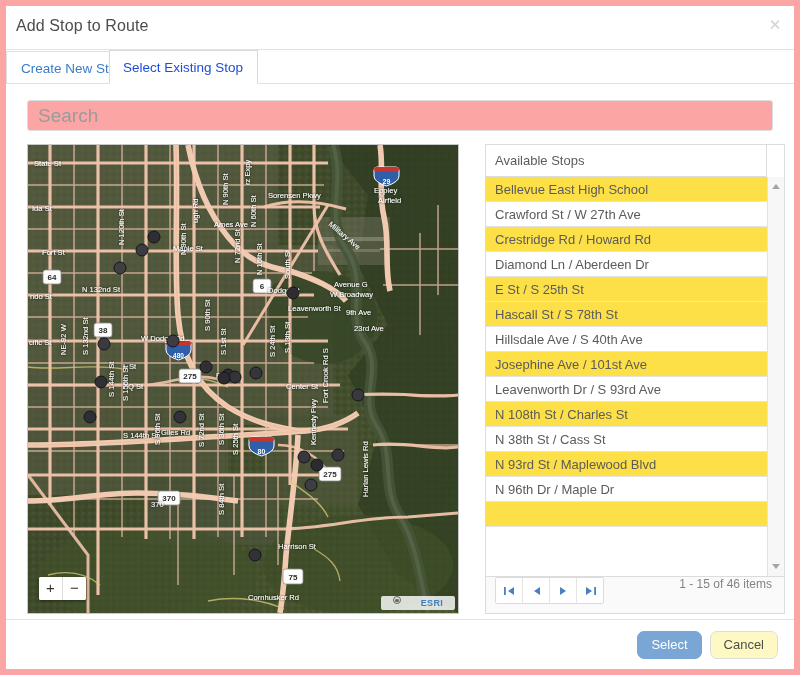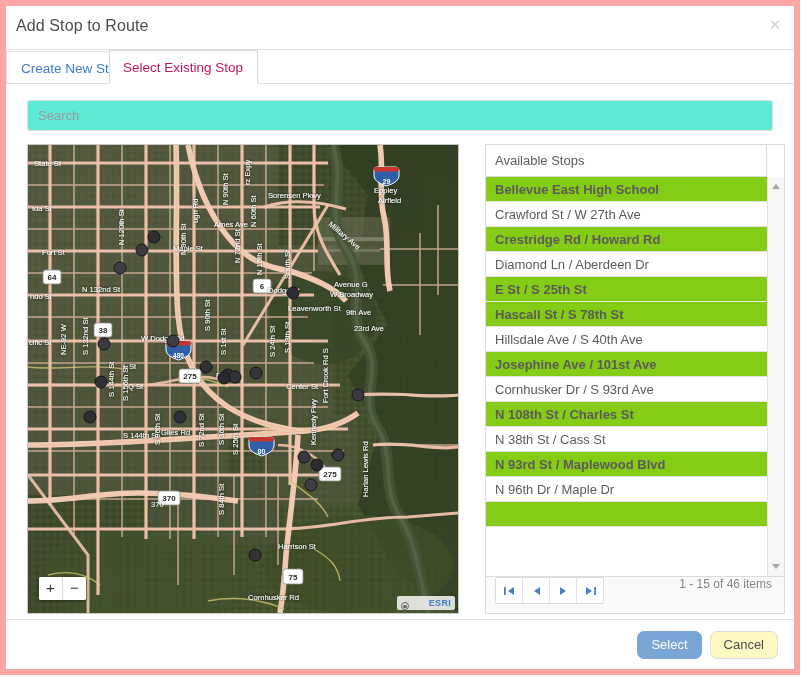--- a/index.html
+++ b/index.html
@@ -79,21 +79,21 @@
   }
   .tab.inactive {
     left: 0;
     color: #3a7cc7;
     border: 1px solid #e0e0e0;
     border-bottom: 1px solid #e0e0e0;
     background: #ffffff;
   }
   .tab.active {
     left: 103px;
-    color: #be185d;
+    color: #1d4ed8;
     border: 1px solid #d9d9d9;
     border-bottom: 1px solid #ffffff;
     background: #ffffff;
     z-index: 3;
     height: 34px;
     line-height: 33px;
     padding-left: 13px;
   }
 
   
@@ -106,25 +106,25 @@
   .search-wrap {
     margin: 16px 21px 0 21px;
   }
   .search-input {
     width: 100%;
     height: 31px;
     box-sizing: border-box;
     border: 1px solid #dededf;
     border-radius: 3px;
     padding: 0 10px;
-    font-size: 13px;
+    font-size: 19px;
     color: #555;
     font-family: "Liberation Sans", sans-serif;
     outline: none;
-    background: #5eead4;
+    background: #fca5a5;
   }
   .search-input::placeholder { color: #9b9b9b; }
 
   .panes {
     position: relative;
     margin: 13px 21px 0 21px;
     height: 470px;
   }
 
   
@@ -165,30 +165,30 @@
     user-select: none;
   }
   .zoom-btn + .zoom-btn { border-left: 1px solid #dcdcdc; }
 
   .esri-badge {
     position: absolute;
     right: 3px;
     bottom: 3px;
     height: 14px;
     line-height: 14px;
-    padding: 0 4px;
+    padding: 0 12px;
     background: rgba(255,255,255,.82);
     border-radius: 2px;
     font-size: 9px;
     color: #3f7fbf;
     font-weight: bold;
     letter-spacing: .3px;
     z-index: 6;
     display: flex;
-    align-items: flex-end;
+    align-items: flex-start;
     gap: 20px;
     cursor: pointer;
   }
   .esri-dot {
     width: 8px; height: 8px;
     border-radius: 50%;
     border: 1.4px solid #666;
     box-sizing: border-box;
     position: relative;
   }
@@ -251,21 +251,21 @@
     padding: 0 9px;
     font-size: 13px;
     color: #5b5b5b;
     border-bottom: 1px solid #e4e4e4;
     box-sizing: border-box;
     white-space: nowrap;
     overflow: hidden;
     cursor: pointer;
     background: #ffffff;
   }
-  .stop-row.alt { background: #84cc16; font-weight: bold; }
+  .stop-row.alt { background: #fde047; }
 
   .vscroll {
     position: absolute;
     right: 0;
     top: 0;
     bottom: 0;
     width: 17px;
     background: #f7f7f7;
     border-left: 1px solid #e2e2e2;
     box-sizing: border-box;
@@ -702,21 +702,21 @@
         <div class="list-area">
           <div class="list-rows">
             <div class="stop-row alt">Bellevue East High School</div>
             <div class="stop-row">Crawford St / W 27th Ave</div>
             <div class="stop-row alt">Crestridge Rd / Howard Rd</div>
             <div class="stop-row">Diamond Ln / Aberdeen Dr</div>
             <div class="stop-row alt">E St / S 25th St</div>
             <div class="stop-row alt">Hascall St / S 78th St</div>
             <div class="stop-row">Hillsdale Ave / S 40th Ave</div>
             <div class="stop-row alt">Josephine Ave / 101st Ave</div>
-            <div class="stop-row">Cornhusker Dr / S 93rd Ave</div>
+            <div class="stop-row">Leavenworth Dr / S 93rd Ave</div>
             <div class="stop-row alt">N 108th St / Charles St</div>
             <div class="stop-row">N 38th St / Cass St</div>
             <div class="stop-row alt">N 93rd St / Maplewood Blvd</div>
             <div class="stop-row">N 96th Dr / Maple Dr</div>
             <div class="stop-row alt"></div>
           </div>
 
           <div class="vscroll">
             <div class="vscroll-arrow up">
               <span class="tri-up"></span>

